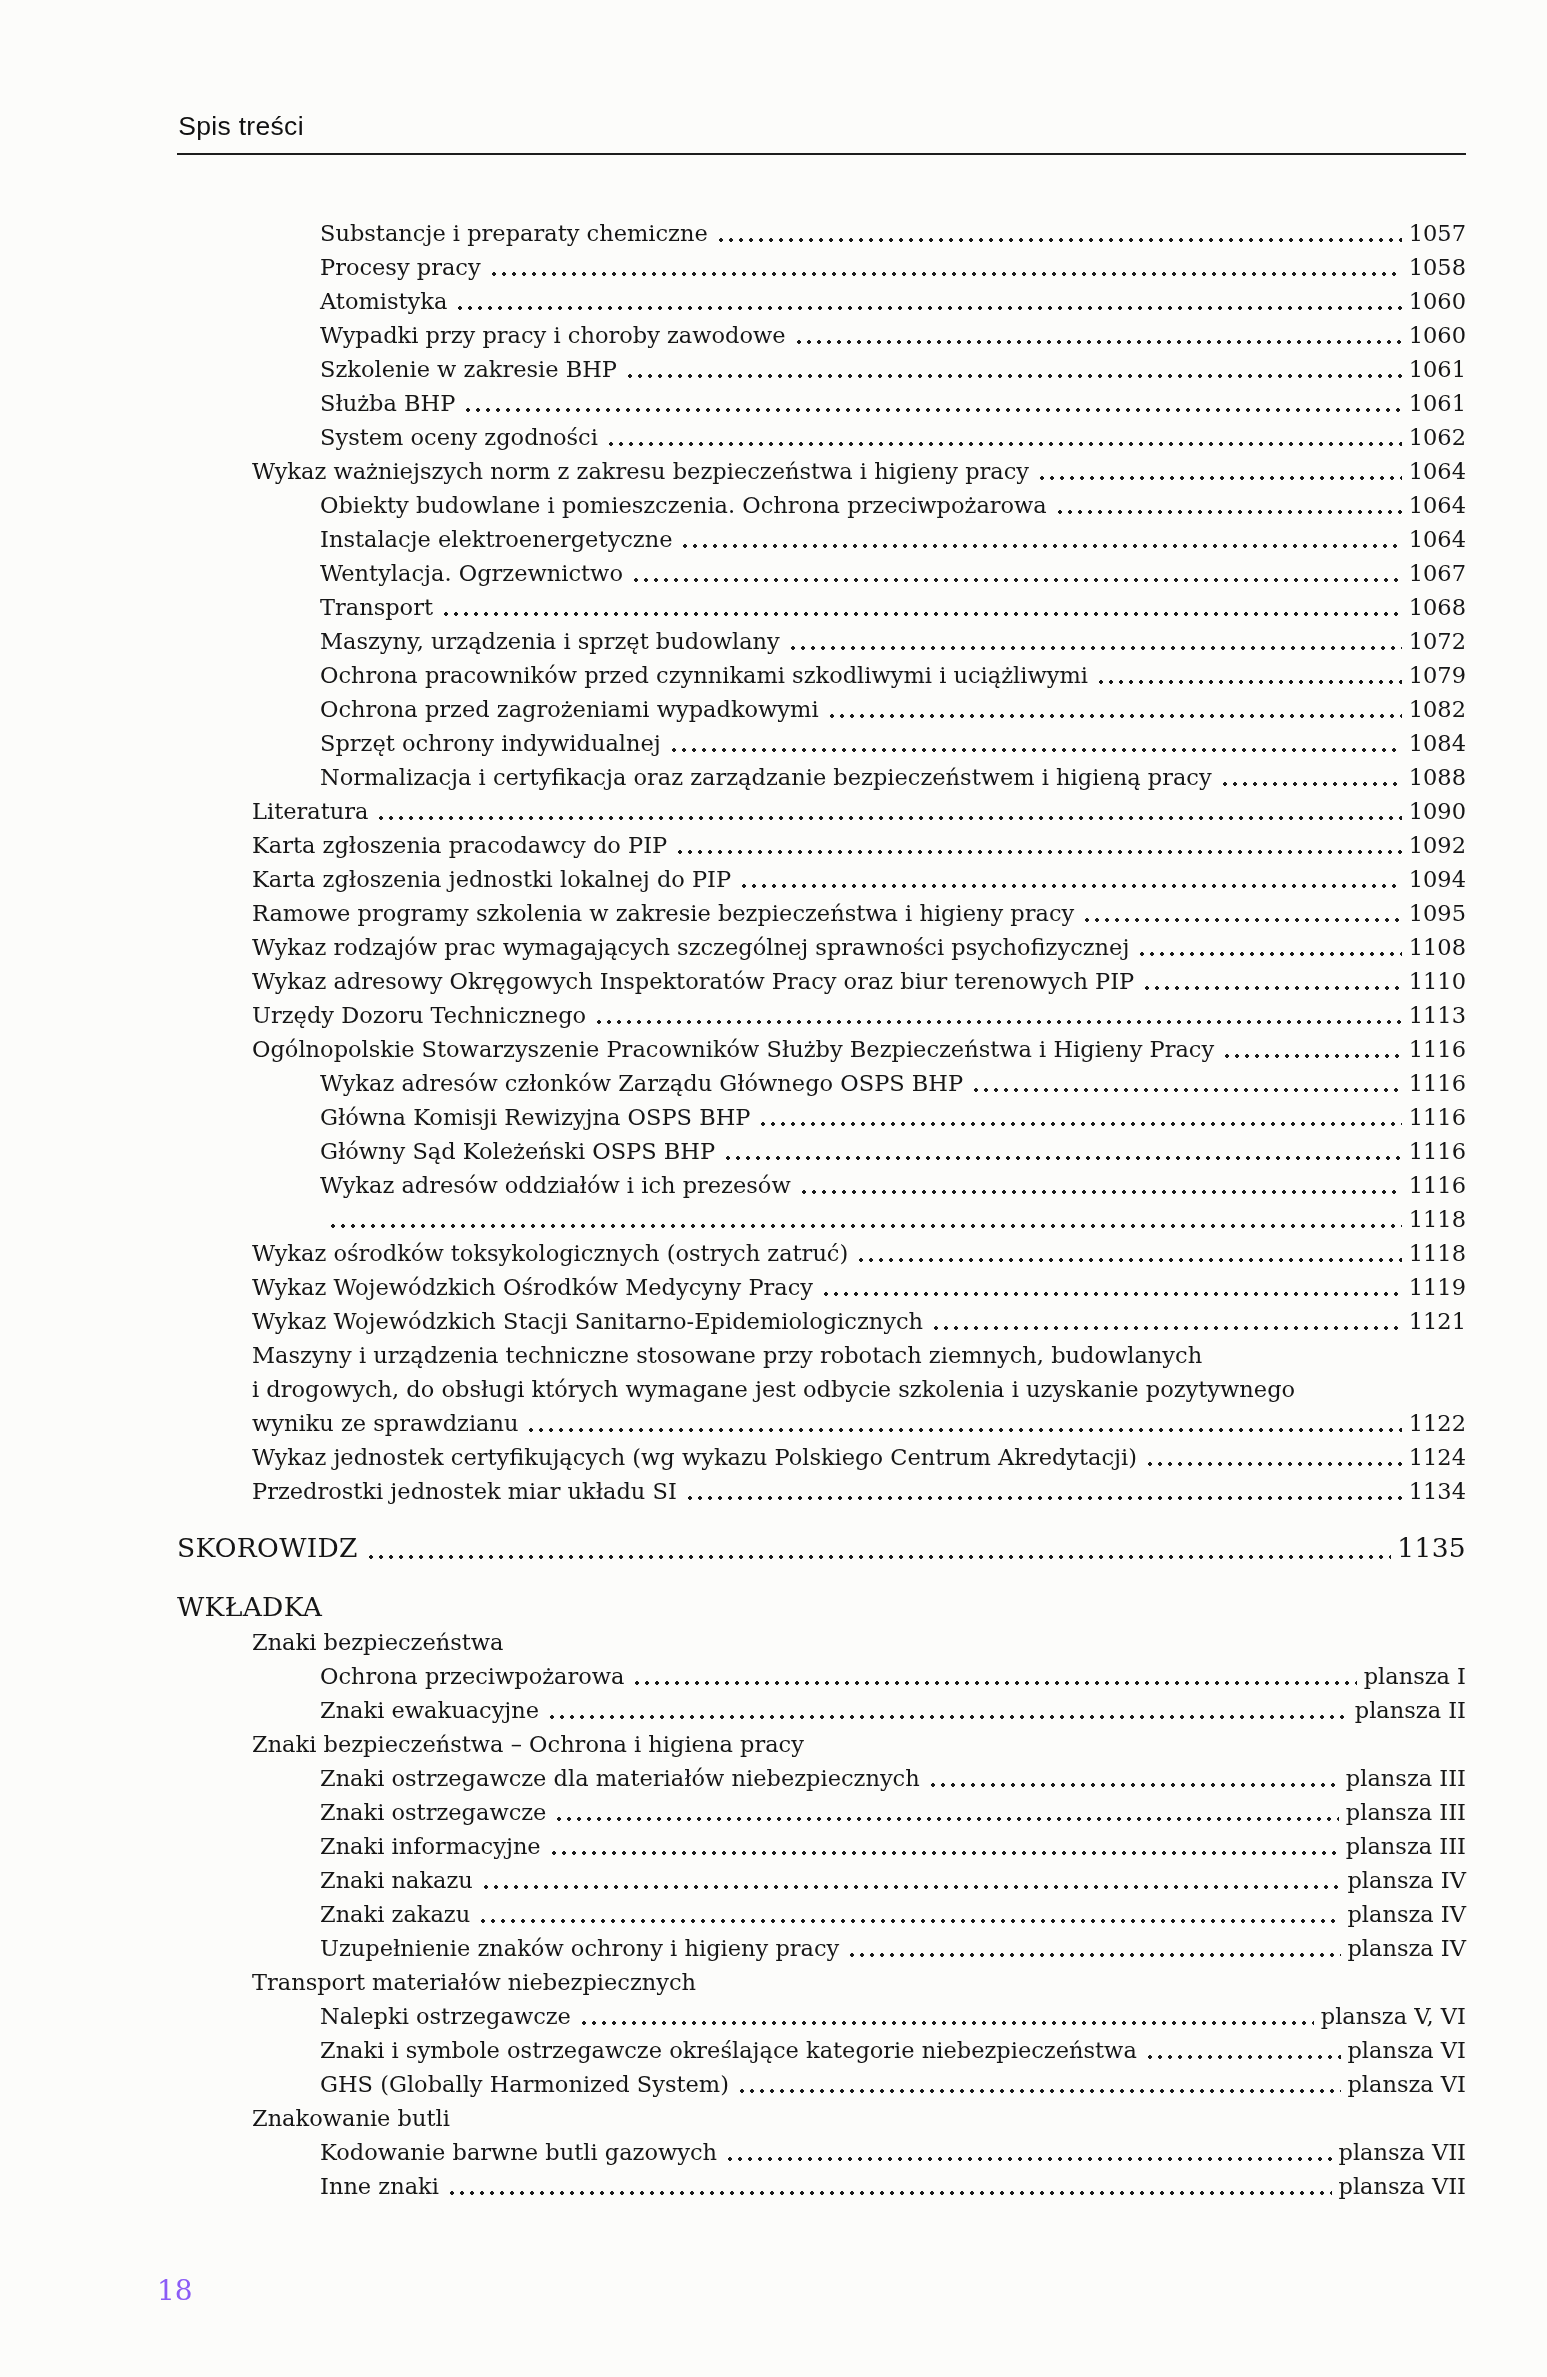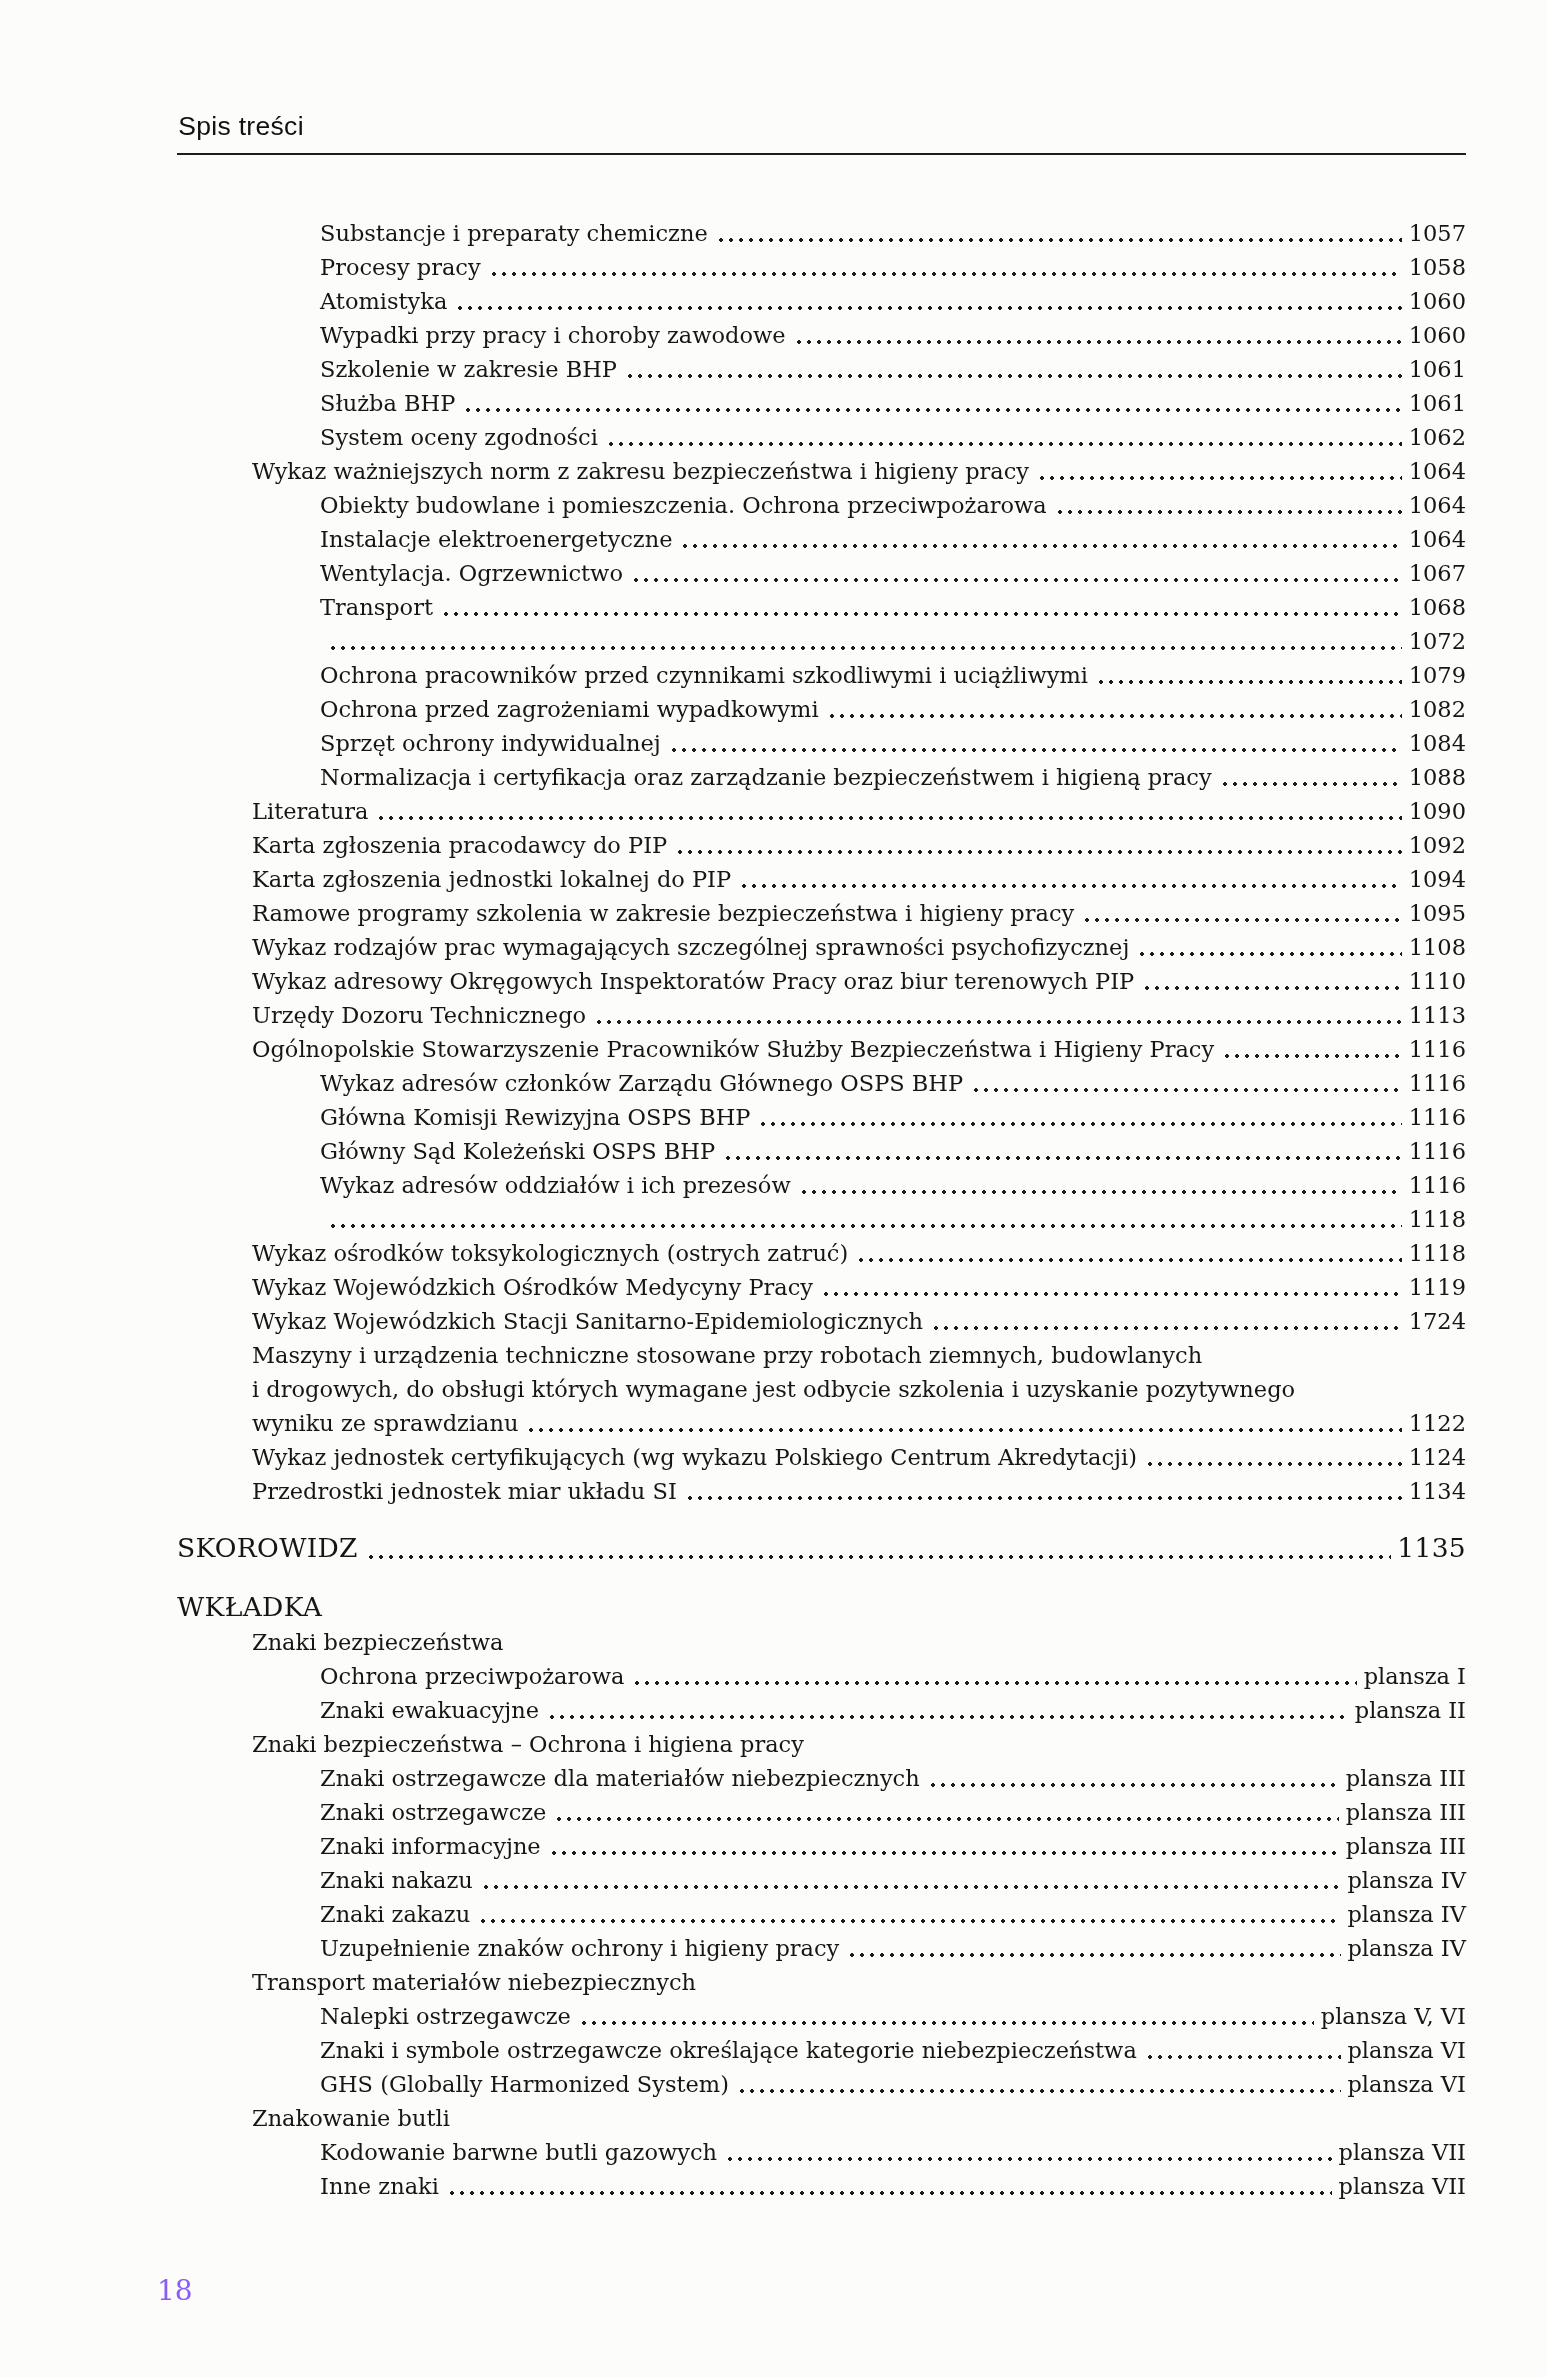--- a/index.html
+++ b/index.html
@@ -131,20 +131,21 @@
         <span class="toc-title">Wentylacja. Ogrzewnictwo</span>
         <span class="dot-leader"></span>
         <span class="toc-page">1067</span>
       </div>
       <div class="toc-row i2">
         <span class="toc-title">Transport</span>
         <span class="dot-leader"></span>
         <span class="toc-page">1068</span>
       </div>
       <div class="toc-row i2">
+        <span class="toc-title">Maszyny, urządzenia i sprzęt budowlany</span>
         <span class="dot-leader"></span>
         <span class="toc-page">1072</span>
       </div>
       <div class="toc-row i2">
         <span class="toc-title">Ochrona pracowników przed czynnikami szkodliwymi i uciążliwymi</span>
         <span class="dot-leader"></span>
         <span class="toc-page">1079</span>
       </div>
       <div class="toc-row i2">
         <span class="toc-title">Ochrona przed zagrożeniami wypadkowymi</span>
@@ -231,21 +232,21 @@
         <span class="toc-page">1118</span>
       </div>
       <div class="toc-row i1">
         <span class="toc-title">Wykaz Wojewódzkich Ośrodków Medycyny Pracy</span>
         <span class="dot-leader"></span>
         <span class="toc-page">1119</span>
       </div>
       <div class="toc-row i1">
         <span class="toc-title">Wykaz Wojewódzkich Stacji Sanitarno-Epidemiologicznych</span>
         <span class="dot-leader"></span>
-        <span class="toc-page">1724</span>
+        <span class="toc-page">1121</span>
       </div>
       <div class="toc-row i1">
         <span class="toc-title">Maszyny i urządzenia techniczne stosowane przy robotach ziemnych, budowlanych</span>
       </div>
       <div class="toc-row i1">
         <span class="toc-title">i drogowych, do obsługi których wymagane jest odbycie szkolenia i uzyskanie pozytywnego</span>
       </div>
       <div class="toc-row i1">
         <span class="toc-title">wyniku ze sprawdzianu</span>
         <span class="dot-leader"></span>

